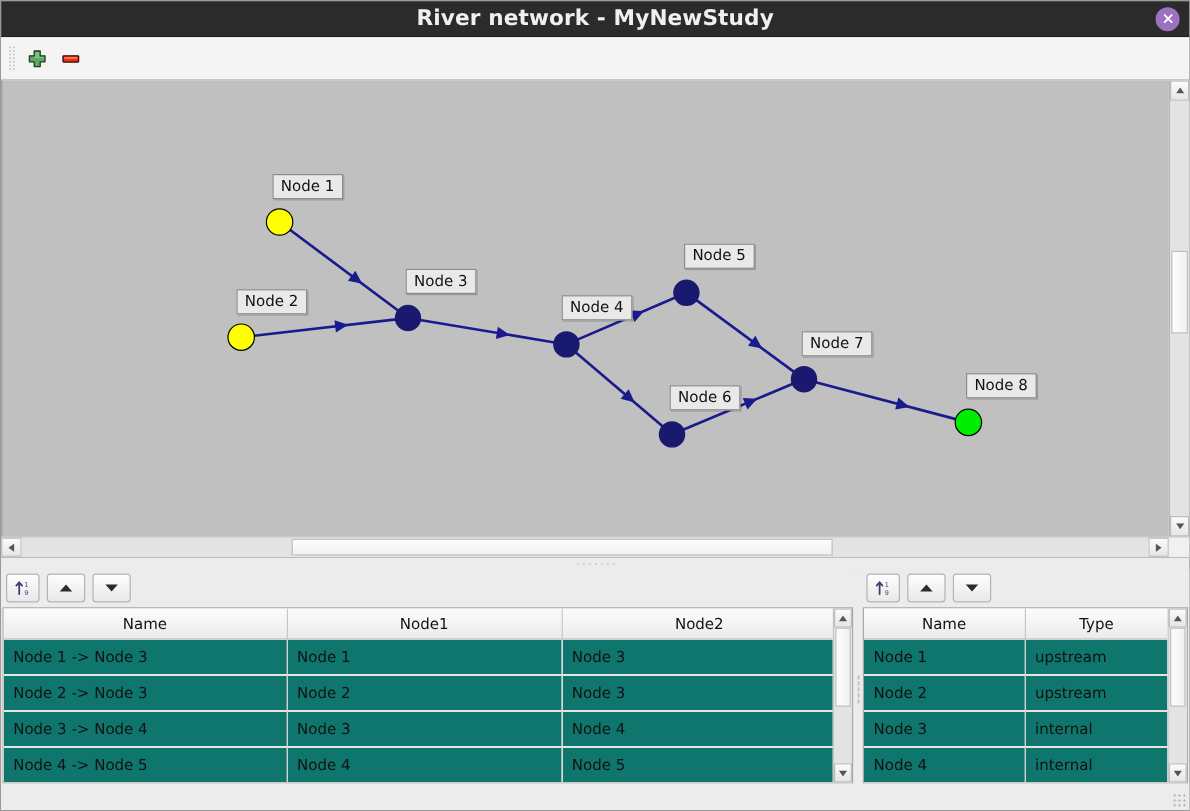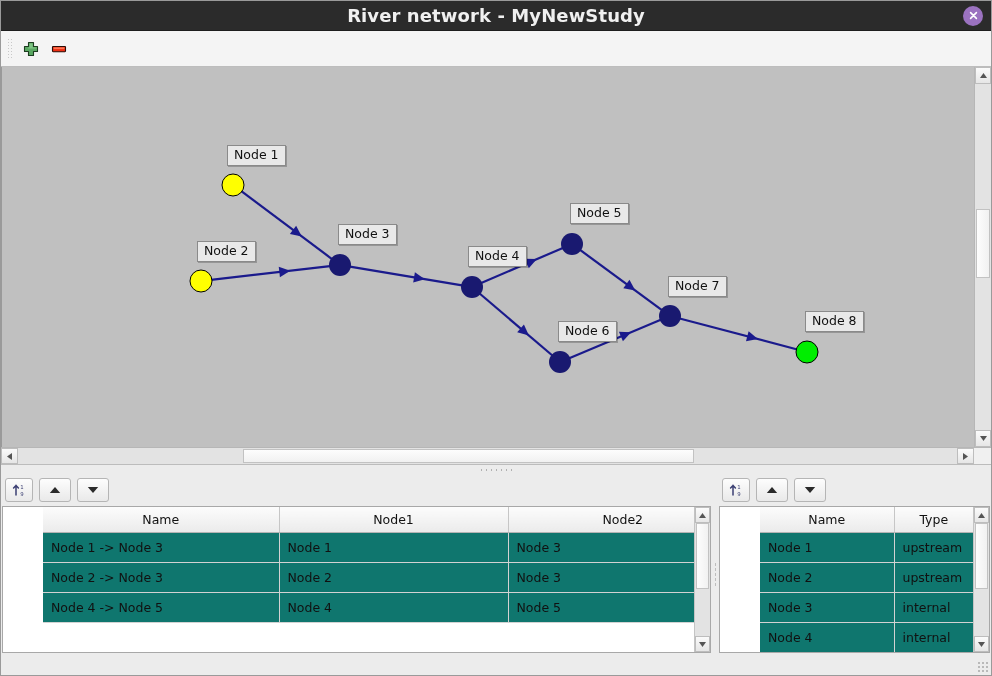--- a/index.html
+++ b/index.html
@@ -174,21 +174,20 @@
     display: flex; flex-direction: row;
     min-height: 0;
     background: #fff;
     border: 1px solid #a8a8a8;
     margin: 0 1px 0 1px;
   }
   .table-scroll {
     flex: 1 1 auto;
     overflow: hidden;
     min-width: 0;
-    padding-left: 40px;
   }
   table {
     border-collapse: collapse;
     width: 100%;
     table-layout: fixed;
     font-size: 12.5px;
     color: #111;
   }
   thead th {
     background: linear-gradient(#fcfcfc, #ebebeb);
@@ -393,20 +392,25 @@
                   <td>Node 1 -&gt; Node 3</td>
                   <td>Node 1</td>
                   <td>Node 3</td>
                 </tr>
                 <tr>
                   <td>Node 2 -&gt; Node 3</td>
                   <td>Node 2</td>
                   <td>Node 3</td>
                 </tr>
                 <tr>
+                  <td>Node 3 -&gt; Node 4</td>
+                  <td>Node 3</td>
+                  <td>Node 4</td>
+                </tr>
+                <tr>
                   <td>Node 4 -&gt; Node 5</td>
                   <td>Node 4</td>
                   <td>Node 5</td>
                 </tr>
               </tbody>
           </table>
         </div>
         <div class="pane-vscroll">
           <div class="sb-btn">
             <svg width="7" height="5" viewBox="0 0 7 5">

